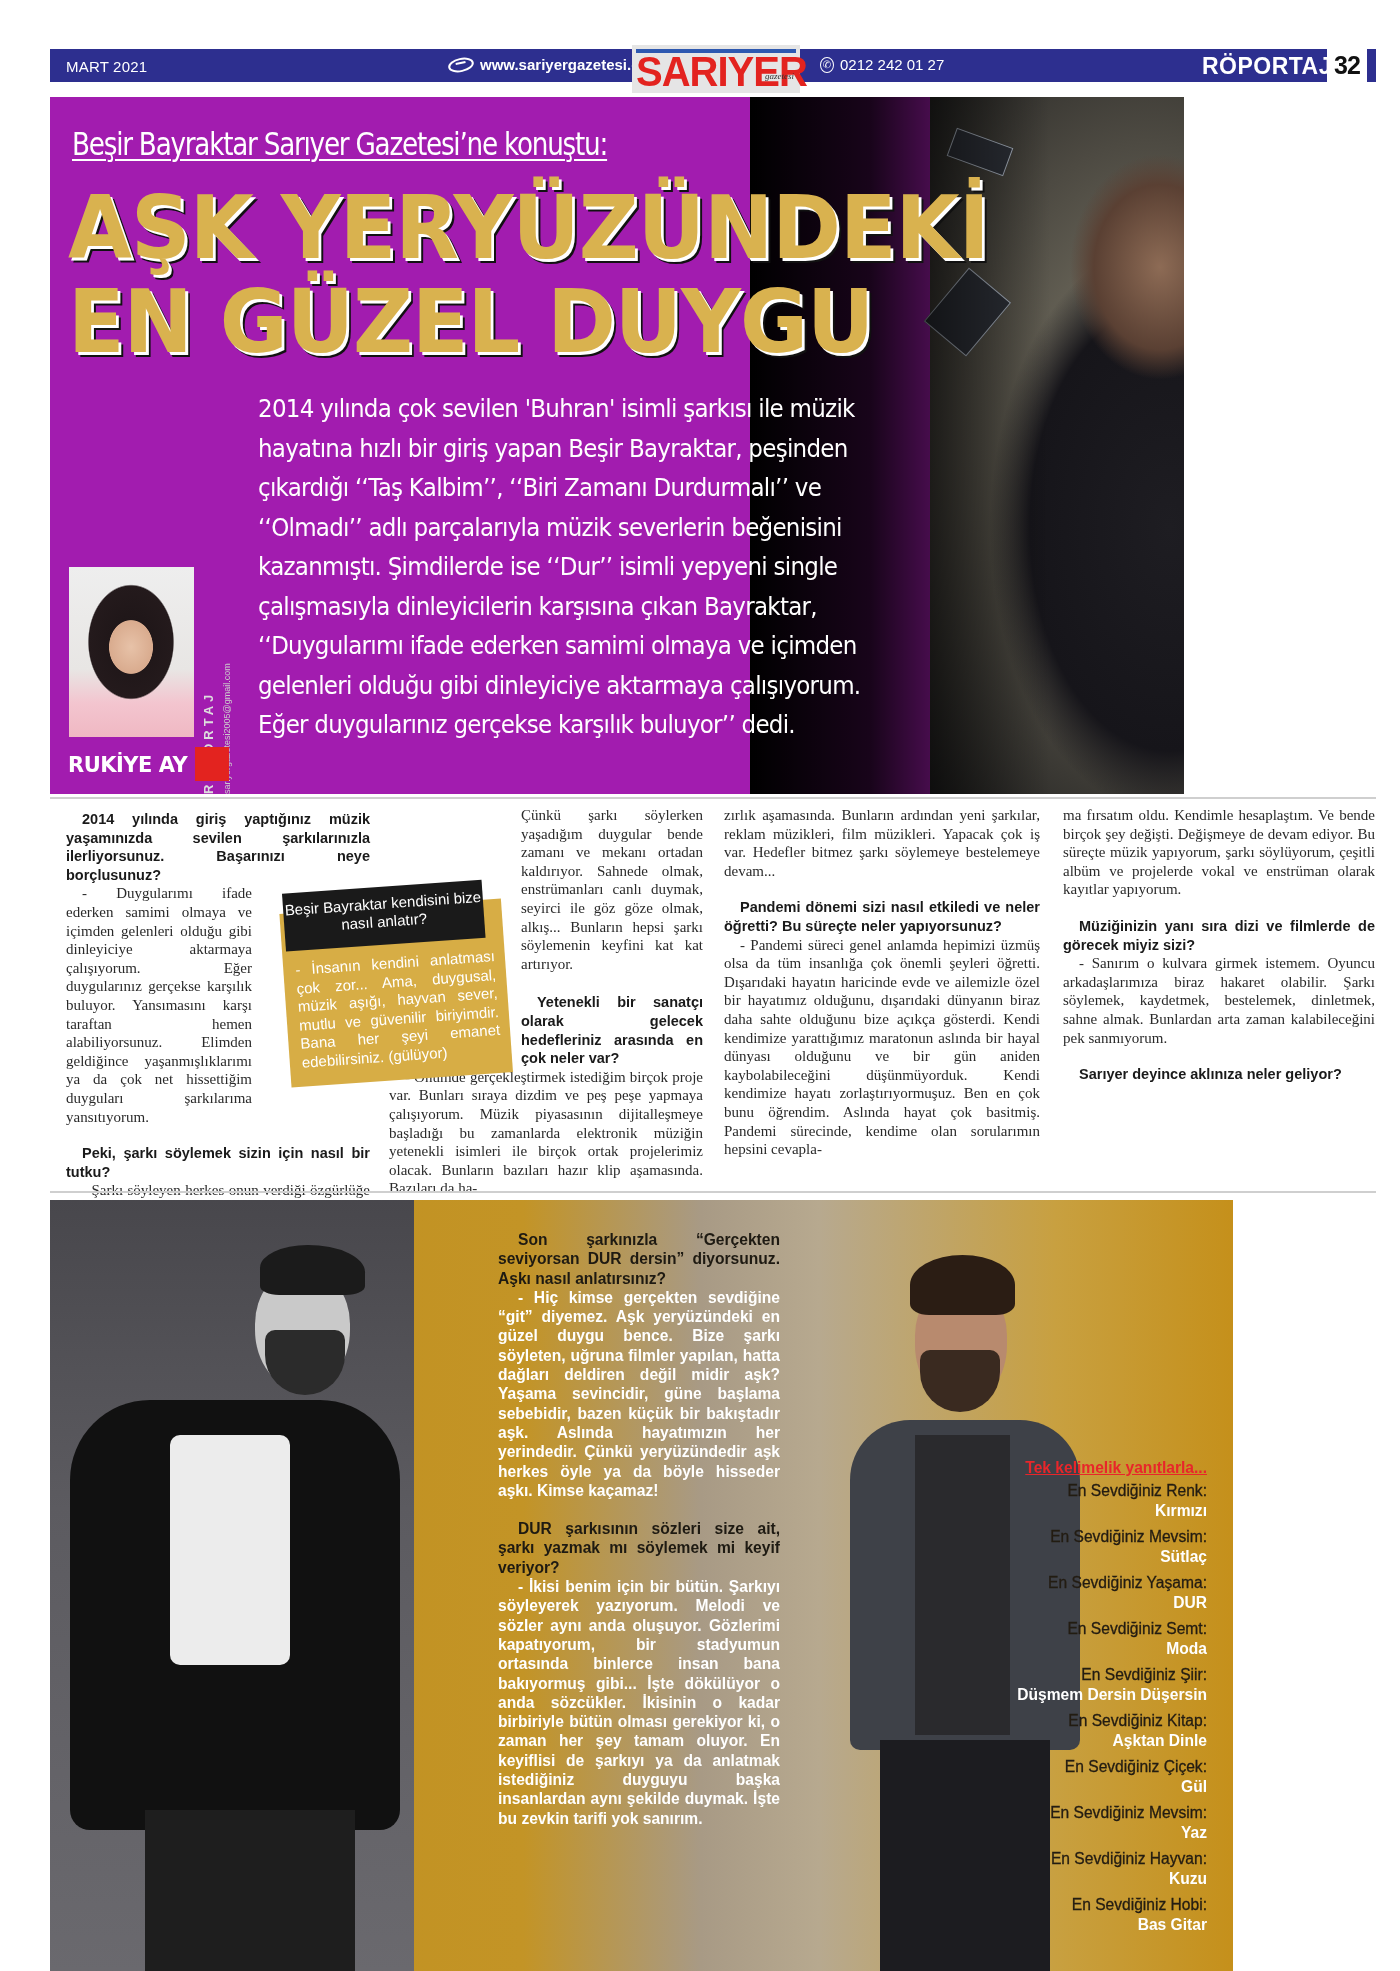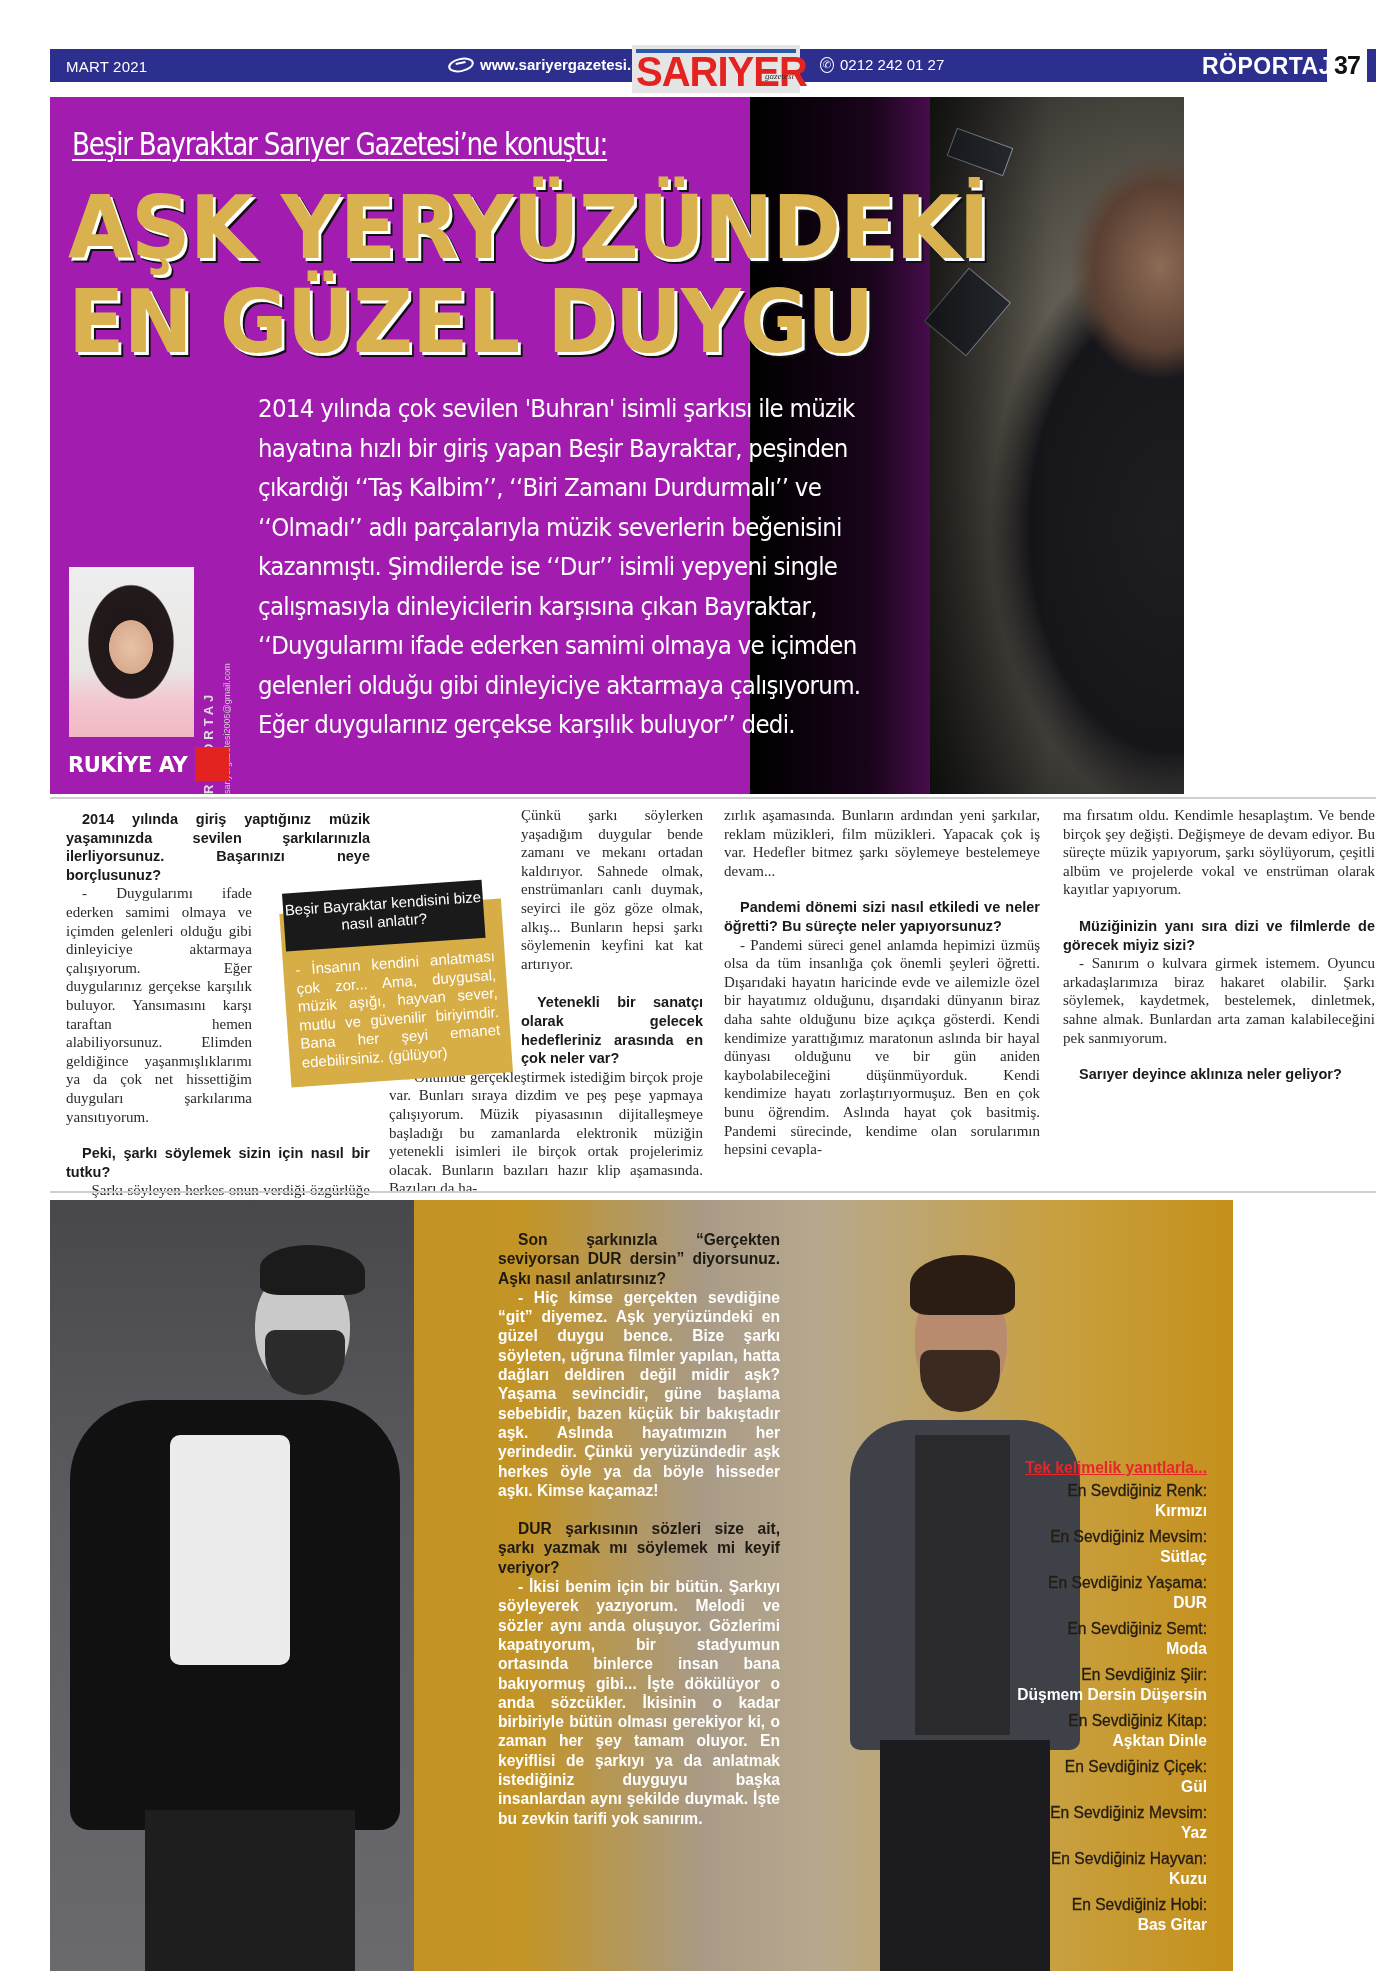--- a/index.html
+++ b/index.html
@@ -105,21 +105,21 @@
     <span class="ph-icon">✆</span>
     <span>0212 242 01 27</span>
   </span>
   <span class="section">RÖPORTAJ</span>
 </div>
 <div class="logo">
   <div class="bar"></div>
   <div class="name">SARIYER</div>
   <div class="sub">gazetesi</div>
 </div>
-<div class="pagenum">37</div>
+<div class="pagenum">32</div>
 
 <div class="hero">
   <div class="hero-photo">
     <div class="shard" style="left:20px;top:40px;width:60px;height:30px;transform:rotate(20deg);"></div>
     <div class="shard" style="left:330px;top:30px;width:80px;height:40px;transform:rotate(-25deg);"></div>
     <div class="shard" style="left:360px;top:110px;width:70px;height:55px;transform:rotate(35deg);"></div>
     <div class="shard" style="left:380px;top:220px;width:50px;height:60px;transform:rotate(-15deg);"></div>
     <div class="shard" style="left:10px;top:180px;width:55px;height:70px;transform:rotate(40deg);"></div>
     <div class="shard" style="left:400px;top:470px;width:40px;height:80px;transform:rotate(10deg);"></div>
   </div>

